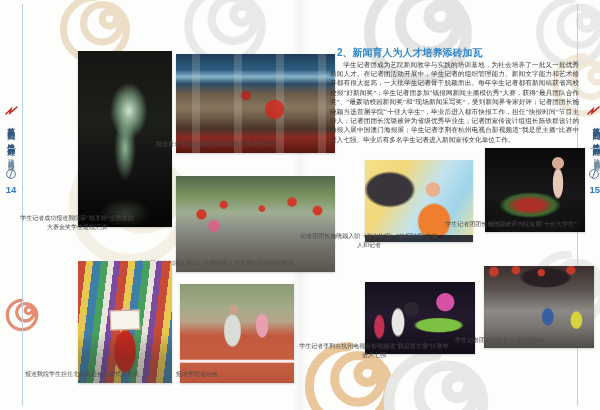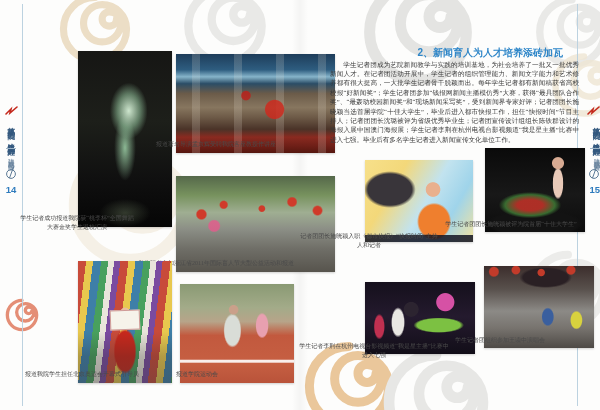--- a/index.html
+++ b/index.html
@@ -110,24 +110,23 @@
       radial-gradient(ellipse 30% 16% at 56% 14%, #2a2024 0 68%, rgba(0,0,0,0) 80%),
       radial-gradient(ellipse 8% 16% at 84% 66%, #d8d23e 0 60%, rgba(0,0,0,0) 72%),
       radial-gradient(ellipse 8% 16% at 58% 62%, #3a5f9e 0 60%, rgba(0,0,0,0) 72%),
       linear-gradient(180deg,#3c2e2c 0%,#58504c 28%,#8c8a86 55%,#77736e 76%,#4e4a46 100%);}
   
   .cap{
     position:absolute;z-index:2;font-size:6px;line-height:9px;color:#4a4a4a;
     text-align:center;font-family:"Liberation Serif", serif;
   }
   .heading{
-    position:absolute;left:318px;top:38px;width:245px;z-index:2;
+    position:absolute;left:337px;top:38px;width:245px;z-index:2;
     font-size:10px;font-weight:bold;color:#2e86c8;
     font-family:Liberation Sans, sans-serif;
-    text-align:right;
   }
   .bodytext{
     position:absolute;left:330px;top:53px;width:249px;z-index:2;
     font-size:6.6px;line-height:9.4px;color:#3a3a3a;
     text-align:justify;text-indent:2em;
   }
 </style>
 </head>
 <body>
 

